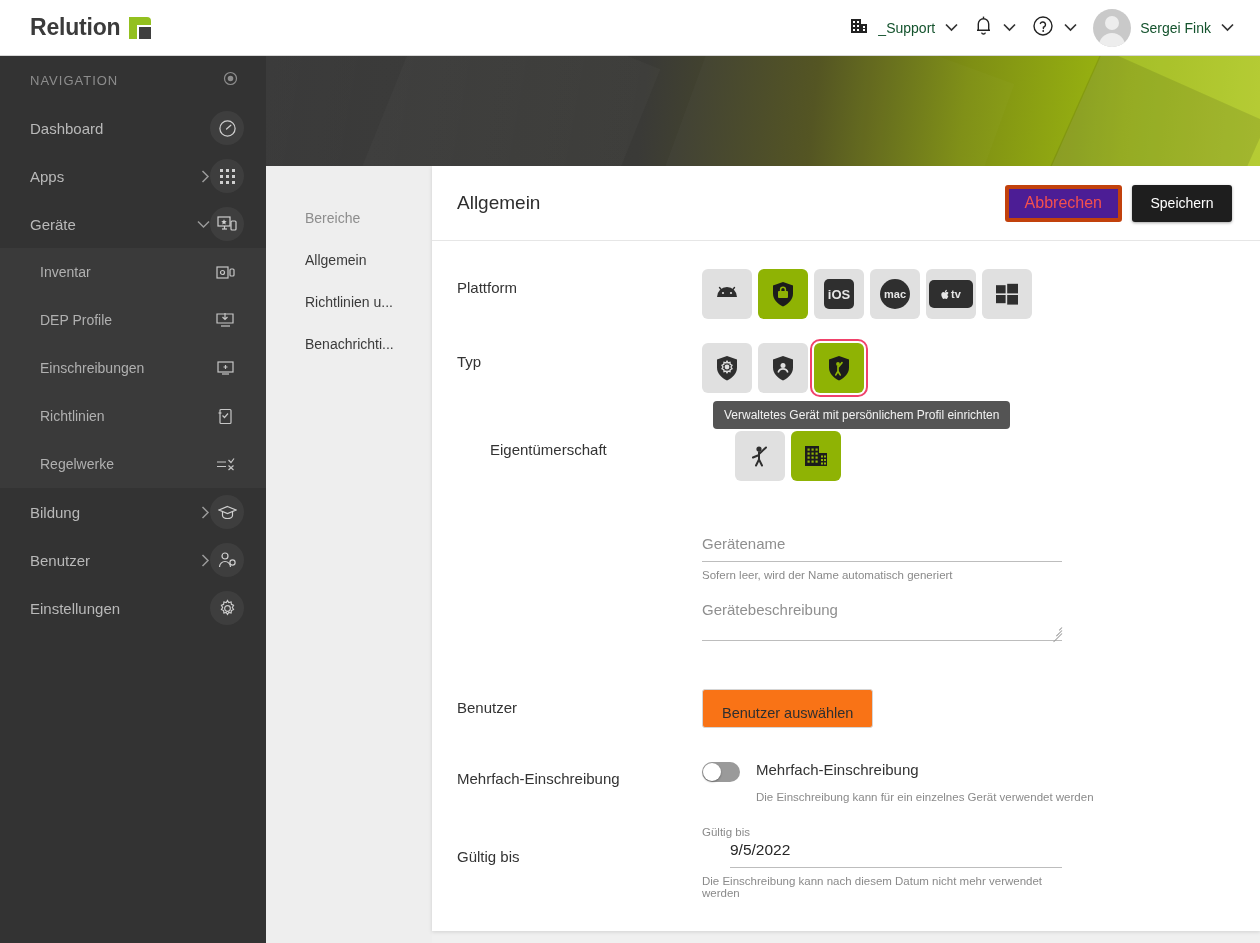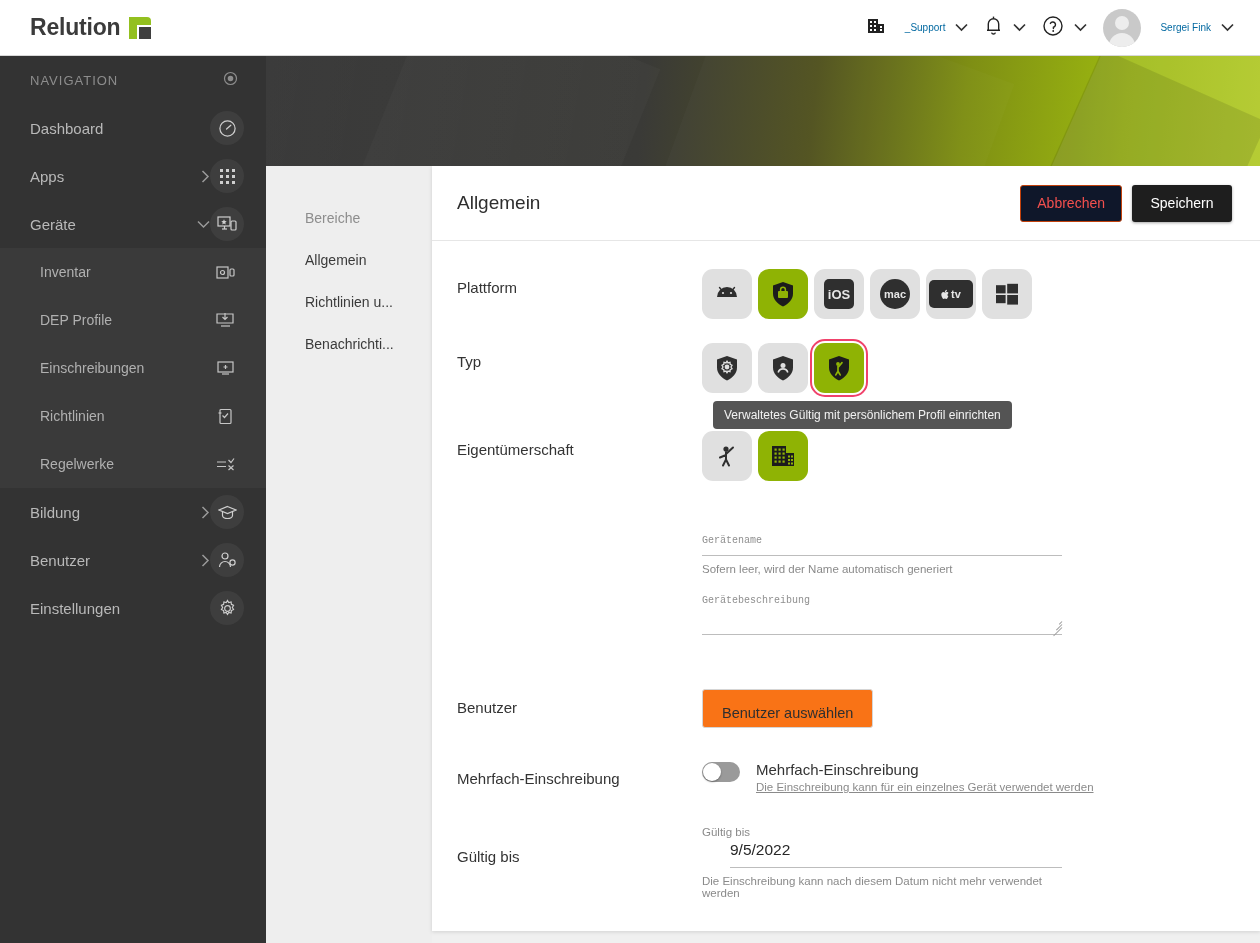--- a/index.html
+++ b/index.html
@@ -22,21 +22,21 @@
   .brand { display:flex; align-items:center; margin-left:30px; }
   .brand-text { font-size:23px; font-weight:bold; color:#3b3b3b; letter-spacing:-0.2px; }
   .brand-mark { position:relative; width:22px; height:22px; margin-left:9px; }
   .brand-mark .arm-v { position:absolute; left:0; top:0; width:8px; height:22px; background:#93c01f; }
   .brand-mark .arm-h { position:absolute; left:0; top:0; width:22px; height:8px; background:#93c01f;
                        border-top-right-radius:4px; }
   .brand-mark .sq { position:absolute; right:0; bottom:0; width:12px; height:12px; background:#3f3f3f; }
 
   .topbar-right { margin-left:auto; display:flex; align-items:center; margin-right:18px; gap:0; }
   .tb-item { display:flex; align-items:center; height:56px; padding:0 8px; cursor:pointer; }
-  .tb-label { font-size:10px; color:#0369a1; margin-left:19px; }
+  .tb-label { font-size:14px; color:#14532d; margin-left:9px; }
   .chev { margin-left:10px; display:inline-block; }
   .chev svg { display:block; }
   .avatar {
     width:38px; height:38px; border-radius:50%; background:#c9c9c9;
     overflow:hidden; position:relative; flex:0 0 auto;
   }
   .avatar .head { position:absolute; left:50%; top:7px; transform:translateX(-50%);
                   width:14px; height:14px; border-radius:50%; background:#ededed; }
   .avatar .body { position:absolute; left:50%; top:24px; transform:translateX(-50%);
                   width:26px; height:20px; border-radius:13px 13px 0 0; background:#ededed; }
@@ -104,56 +104,56 @@
     background:#ffffff; z-index:8;
     box-shadow:0 1px 4px rgba(0,0,0,0.13);
   }
   .card-head {
     height:75px; border-bottom:1px solid #e6e6e6;
     display:flex; align-items:center; padding:0 28px 0 25px;
   }
   .card-title { font-size:19px; color:#2e2e2e; }
   .card-actions { margin-left:auto; display:flex; align-items:center; gap:10px; }
   .btn-cancel {
-    min-width:100px; height:37px; border:1px solid #c2410c; background:#0f172a;
-    color:#f4504e; font-size:14px; border-radius:3px; cursor:pointer;
+    min-width:100px; height:37px; border:4px solid #c2410c; background:#4c1d95;
+    color:#f4504e; font-size:16px; border-radius:3px; cursor:pointer;
     font-family:inherit; padding:0 16px;
   }
   .btn-save {
     min-width:100px; height:37px; border:none; background:#1e1e1e; color:#fff;
     font-size:14px; border-radius:3px; cursor:pointer; font-family:inherit; padding:0 16px;
     box-shadow:0 1px 3px rgba(0,0,0,0.35);
   }
 
   .card-body { padding:28px 25px 0 25px; position:relative; }
   .row { display:flex; align-items:flex-start; margin-bottom:0; }
   .row-label { width:245px; flex:0 0 245px; font-size:15px; color:#333; padding-top:10px; }
   .row-field { flex:1; }
 
   
   .tiles { display:flex; gap:6px; }
   .tile {
-    width:50px; height:50px; border-radius:11px; background:#e0e0e0;
+    width:50px; height:50px; border-radius:6px; background:#e0e0e0;
     display:flex; align-items:center; justify-content:center; cursor:pointer;
     color:#2f2f2f;
   }
   .tile.selected { background:#8fb304; color:#1c1c1c; }
   .tile.focused { outline:2px solid #f0426b; outline-offset:2px; }
   .tile .lbl { font-size:13px; font-weight:bold; }
 
   .tooltip {
     position:absolute; background:#545454; color:#f2f2f2; font-size:12px;
     padding:7px 11px; border-radius:4px; white-space:nowrap; z-index:20;
   }
 
   
   .field-block { width:360px; }
   .uline-input {
     width:100%; border:none; border-bottom:1px solid #bdbdbd; outline:none;
-    font-size:10px; font-family:Liberation Mono, monospace; color:#be185d; padding:6px 0 9px 0; background:transparent;
+    font-size:15px; font-family:Liberation Sans, sans-serif; color:#be185d; padding:6px 0 9px 0; background:transparent;
   }
   .uline-input::placeholder { color:#8f8f8f; }
   .hint { font-size:11.5px; color:#8a8a8a; margin-top:7px; }
   .ta-wrap { position:relative; margin-top:14px; }
   textarea.uline-input { resize:none; height:46px; display:block; overflow:hidden; }
   .resize-grip { position:absolute; right:0; bottom:6px; width:11px; height:11px; pointer-events:none; }
   .resize-grip i { position:absolute; right:0; display:block; height:1px; background:#9b9b9b; transform:rotate(-45deg); transform-origin:right center;}
   .resize-grip i:nth-child(1){ width:12px; bottom:1px; }
   .resize-grip i:nth-child(2){ width:8px;  bottom:4px; }
   .resize-grip i:nth-child(3){ width:4px;  bottom:7px; }
@@ -518,25 +518,25 @@
               </svg>
             </div>
             <div class="tile selected focused">
               <svg width="24" height="27" viewBox="0 0 24 27" fill="#1c1c1c">
                 <path d="M12 1 L22 4.5 v8 c0 6 -4.5 10.5 -10 13 C6.5 23 2 18.5 2 12.5 v-8 z"></path>
                 <circle cx="11" cy="9" r="1.9" fill="#8fb304"></circle>
                 <path d="M11 11.3 v5 M11 16.3 l-2.2 3.6 M11 16.3 l2.2 3.6 M11 12.5 L15 7.6" stroke="#8fb304" stroke-width="1.7" fill="none" stroke-linecap="round"></path>
               </svg>
             </div>
           </div>
-          <div class="tooltip" style="left:11px; top:58px;">Verwaltetes Gültig mit persönlichem Profil einrichten</div>
+          <div class="tooltip" style="left:11px; top:58px;">Verwaltetes Gerät mit persönlichem Profil einrichten</div>
         </div>
       </div>
 
-      <div class="row" style="height:98px;">
+      <div class="row" style="height:98px;margin-left:33px;">
         <div class="row-label">Eigentümerschaft</div>
         <div class="row-field">
           <div class="tiles">
             <div class="tile">
               <svg width="22" height="26" viewBox="0 0 22 26" fill="none" stroke="#2f2f2f" stroke-width="2" stroke-linecap="round">
                 <circle cx="10" cy="6" r="2.6" fill="#2f2f2f" stroke="none"></circle>
                 <path d="M10 9 v7.5 M10 16.5 l-3 6 M10 16.5 l3 6 M10 11 L17 4.5 M10 12 L4 14.5"></path>
               </svg>
             </div>
             <div class="tile selected">
@@ -594,21 +594,21 @@
 
       <div class="row" style="height:66px;">
         <div class="row-label">Mehrfach-Einschreibung</div>
         <div class="row-field">
           <div class="toggle-row">
             <div class="switch">
               <span class="knob"></span>
             </div>
             <div class="switch-text">
               <div class="switch-title">Mehrfach-Einschreibung</div>
-              <div class="hint" style="margin-top:1px;text-decoration:underline;">Die Einschreibung kann für ein einzelnes Gerät verwendet werden</div>
+              <div class="hint" style="margin-top:11px;">Die Einschreibung kann für ein einzelnes Gerät verwendet werden</div>
             </div>
           </div>
         </div>
       </div>
 
       <div class="row">
         <div class="row-label" style="padding-top:22px;">Gültig bis</div>
         <div class="row-field">
           <div class="field-block">
             <div class="small-label">Gültig bis</div>

